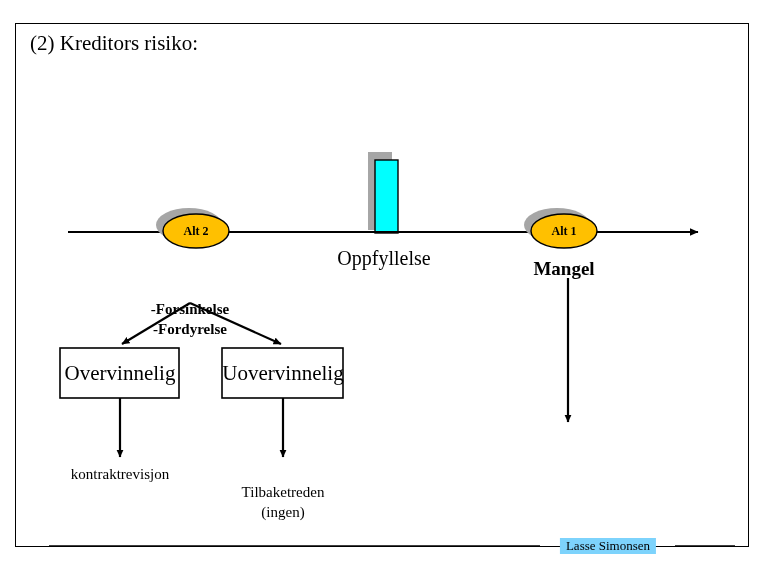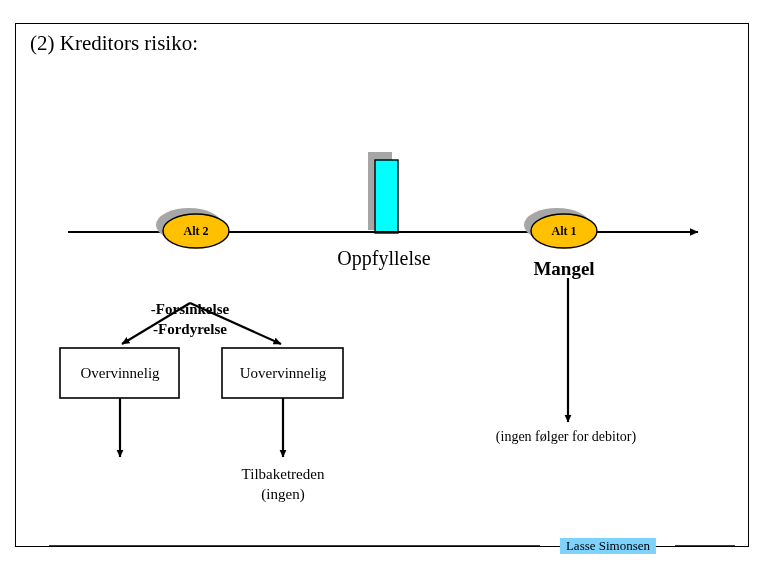--- a/index.html
+++ b/index.html
@@ -67,21 +67,21 @@
     transform: translate(-50%, -50%);
     font-size: 12px;
     font-weight: bold;
     white-space: nowrap;
     text-align: center;
   }
 
   .box-text {
     position: absolute;
     transform: translate(-50%, -50%);
-    font-size: 15px;
+    font-size: 21px;
     white-space: nowrap;
     text-align: center;
   }
 
   .t-bold { font-weight: bold; }
 
   .sub-two-line { line-height: 1.35; }
 
   .footer-name {
     position: absolute;
@@ -149,26 +149,26 @@
 
   <div class="lbl ctr" style="left:384px; top:247px; font-size:20px;">Oppfyllelse</div>
 
   <div class="lbl ctr t-bold" style="left:564px; top:258px; font-size:19px;">Mangel</div>
 
   <div class="box-text" style="left:120px; top:373px;">Overvinnelig</div>
 
   <div class="box-text" style="left:283px; top:373px;">Uovervinnelig</div>
 
   <div class="lbl ctr sub-two-line" style="left:120px; top:464px; font-size:15px;">
+    <div>kontraktrevisjon</div>
   </div>
 
-  <div class="lbl ctr sub-two-line" style="left:283px; top:464px; font-size:15px;">
+  <div class="lbl ctr sub-two-line" style="left:283px; top:482px; font-size:15px;">
     <div>Tilbaketreden</div>
     <div>(ingen)</div>
   </div>
 
   <div class="lbl ctr" style="left:566px; top:427px;">
-    <div style="font-size:14px; margin-top:2px;">(ingen følger for debitor)</div>
   </div>
 
   <div class="footer-name" style="left:608px; top:546px;">Lasse Simonsen</div>
 
 </div>
 
 </body></html>

